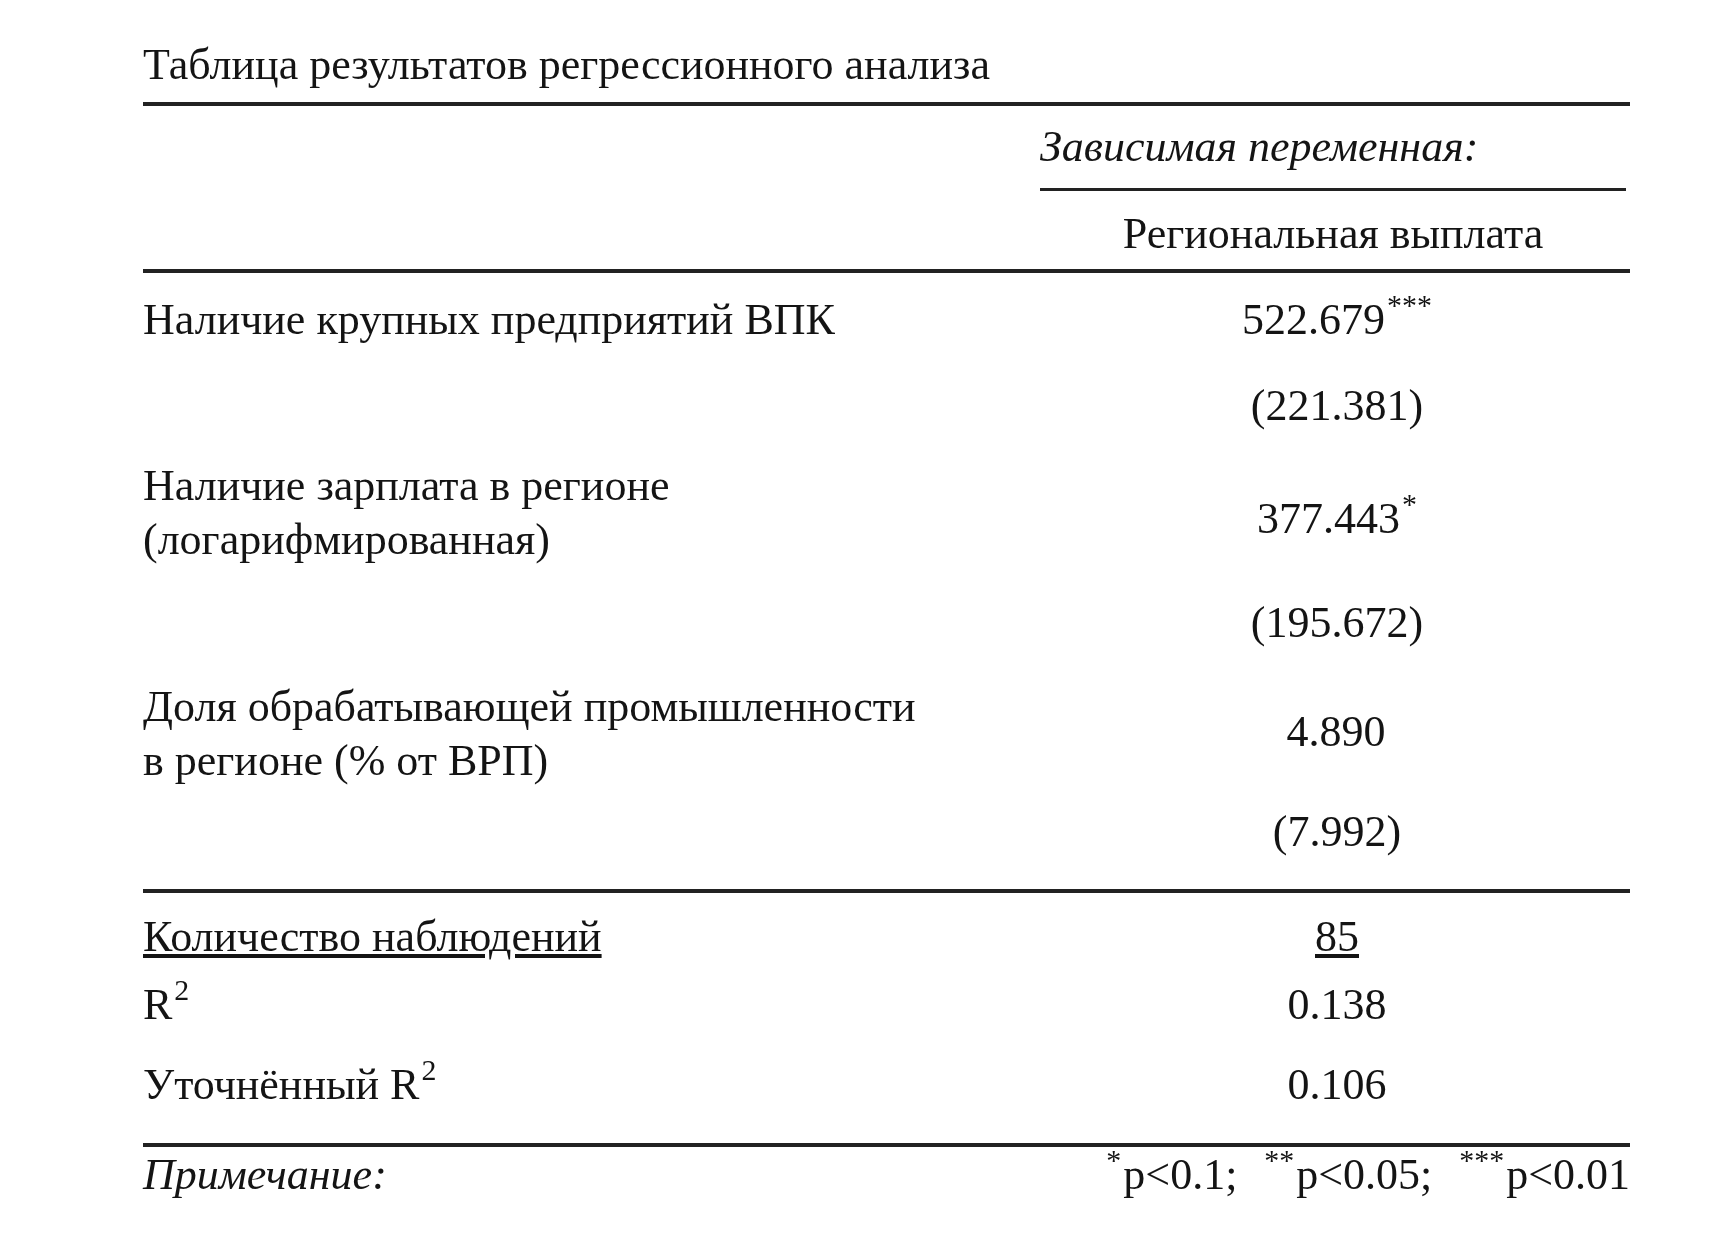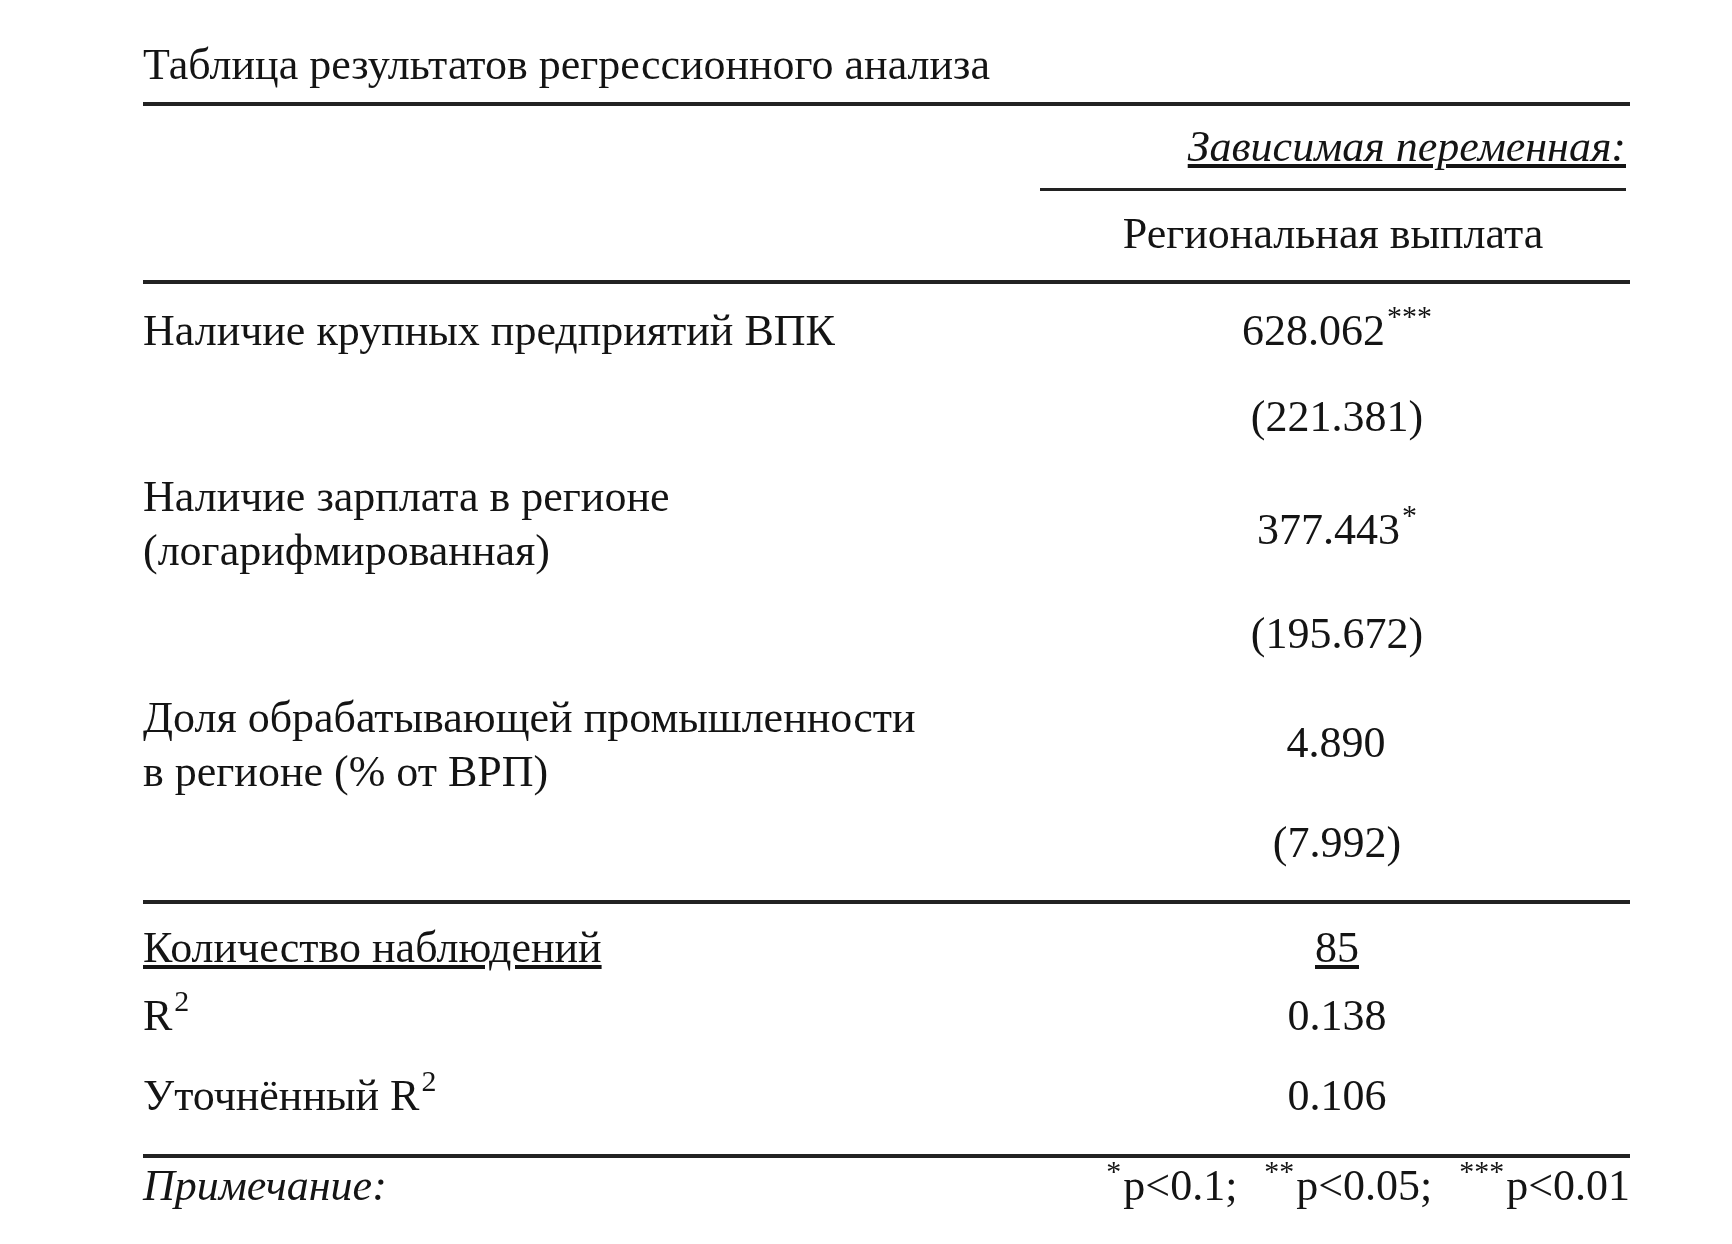--- a/index.html
+++ b/index.html
@@ -41,31 +41,30 @@
   
   .header-block {
     margin-left: 897px;
     width: 586px;
   }
   .dep-label {
     margin-top: 14px;
     font-size: 44px;
     line-height: 54px;
     font-style: italic;
-    text-align: right;
-    white-space: nowrap;
-    text-decoration: underline;
+    text-align: left;
+    white-space: nowrap;
   }
   .rule.col {
     margin-top: 14px;
     height: 3px;
   }
   .dep-var {
     margin-top: 16px;
-    margin-bottom: 19px;
+    margin-bottom: 8px;
     font-size: 44px;
     line-height: 54px;
     text-align: center;
     white-space: nowrap;
   }
   .trow {
     display: flex;
     align-items: flex-start;
   }
   .trow .lbl {
@@ -144,21 +143,21 @@
       <div class="dep-var">Региональная выплата</div>
     </div>
 
     <div class="rule full"></div>
 
     <div class="trow row1">
       <div class="lbl">
         <div>Наличие крупных предприятий ВПК</div>
       </div>
       <div class="val">
-        <div class="coef"><span>628.062</span><span class="sup">***</span></div>
+        <div class="coef"><span>522.679</span><span class="sup">***</span></div>
         <div class="se">(221.381)</div>
       </div>
     </div>
 
     <div class="trow row2">
       <div class="lbl">
         <div>Наличие зарплата в регионе</div>
         <div>(логарифмированная)</div>
       </div>
       <div class="val">

